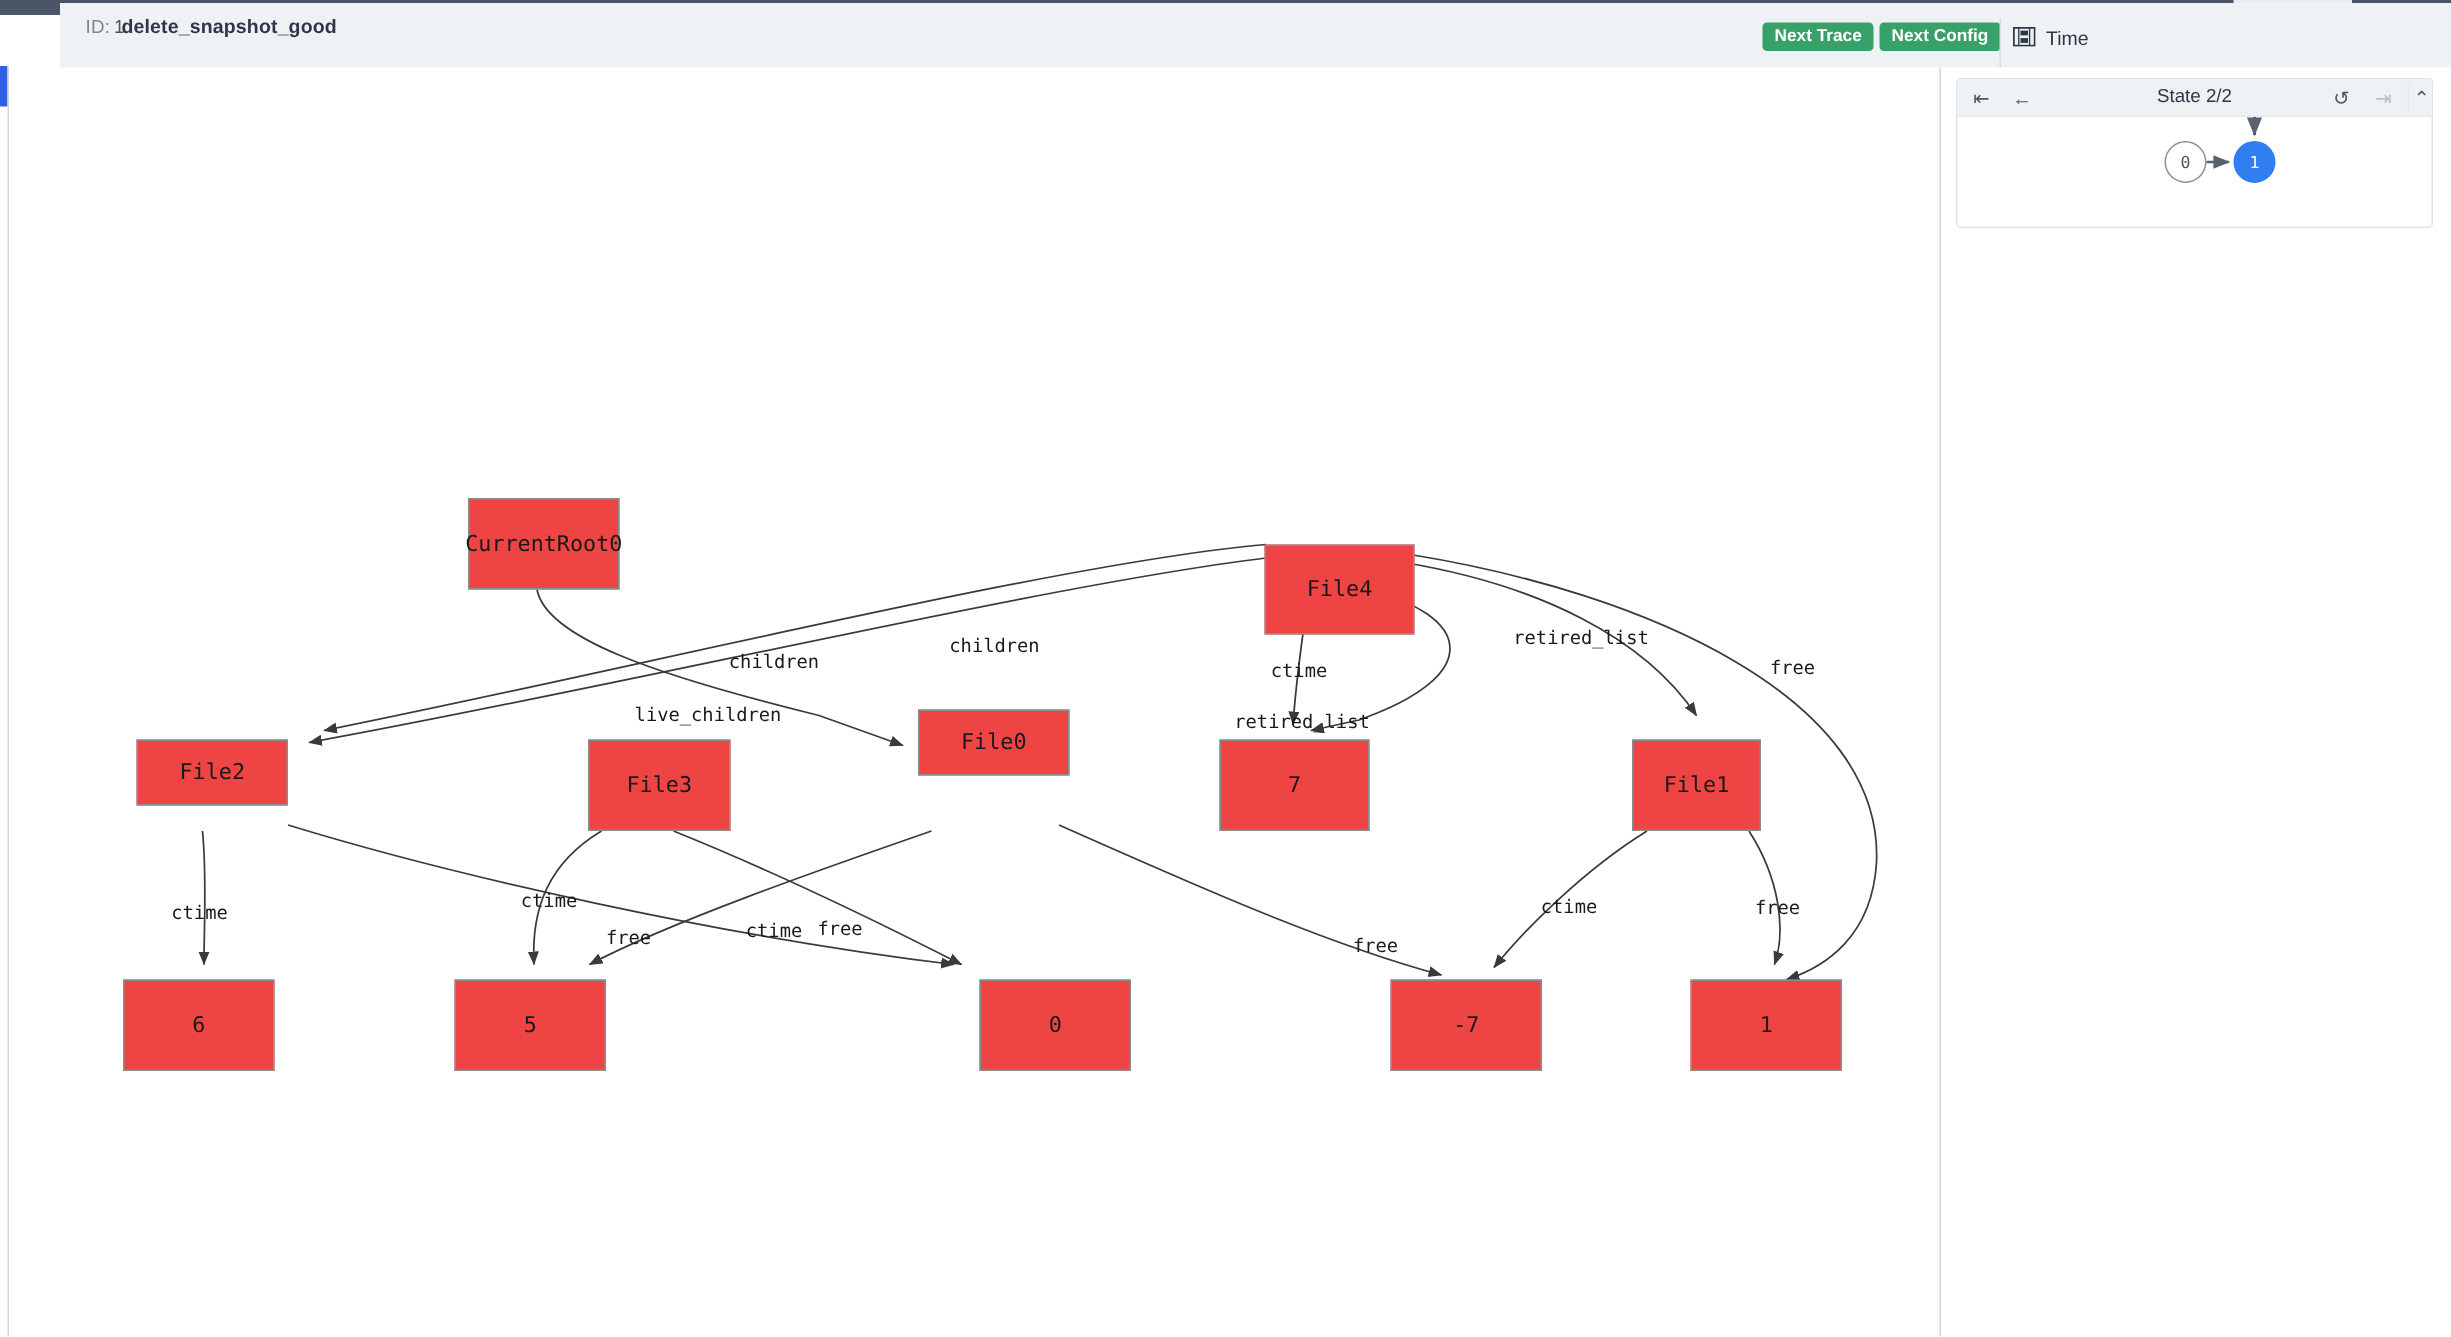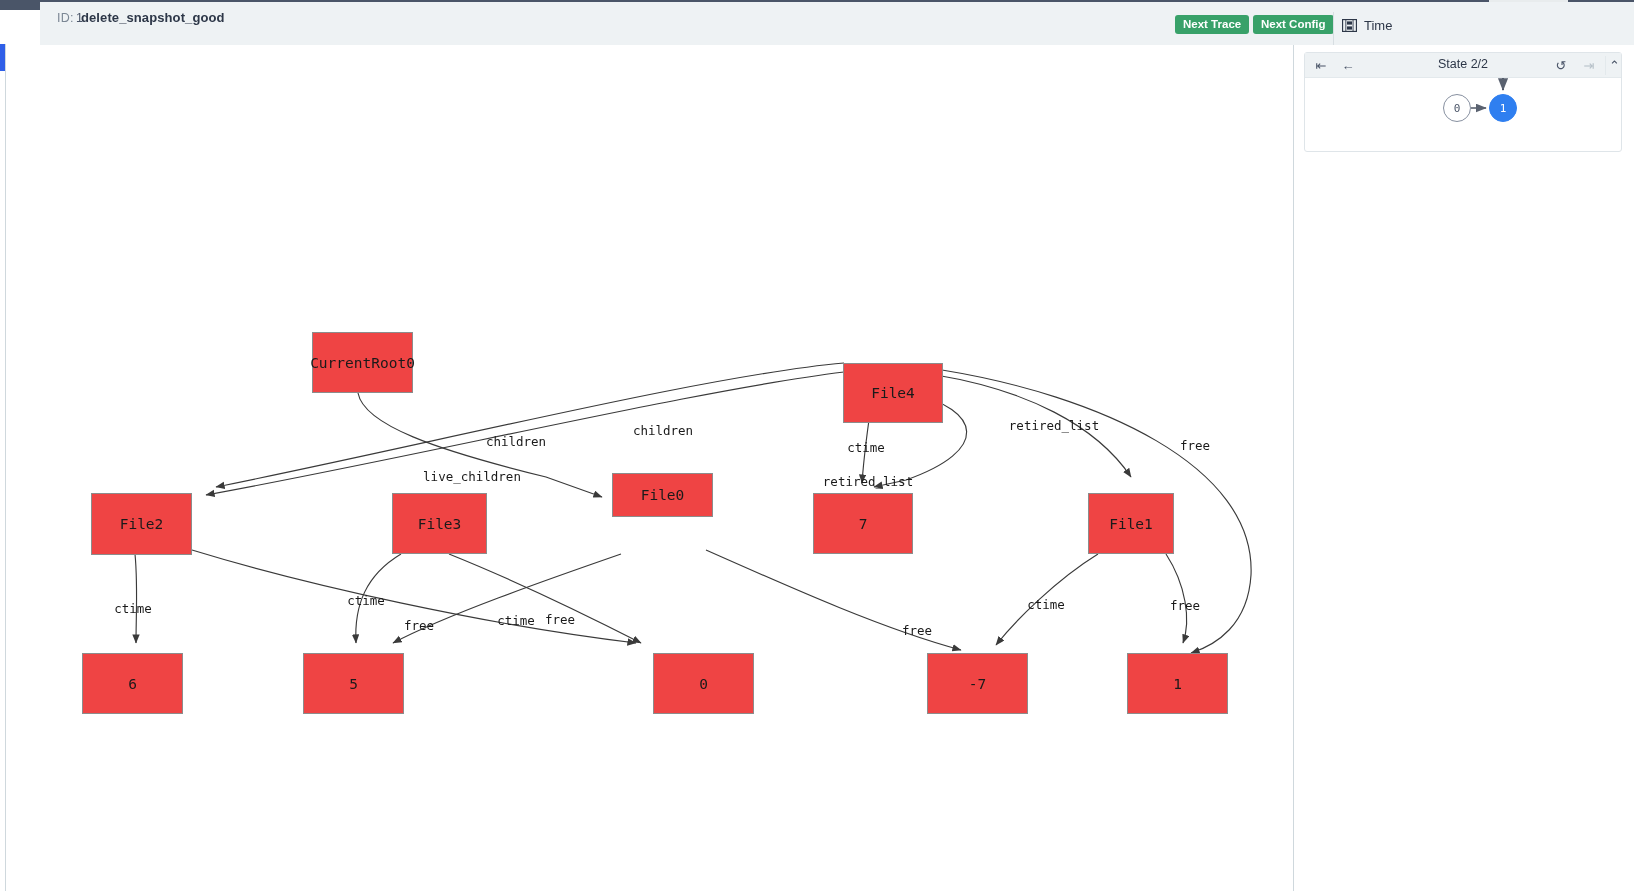--- a/index.html
+++ b/index.html
@@ -314,21 +314,21 @@
         <path d="M700,505 C790,545 880,585 955,605"></path>
 
         <path d="M1092,509 C1050,535 1010,575 990,600"></path>
 
         <path d="M1160,509 C1180,540 1185,575 1177,598"></path>
       </g>
     </svg>
     <div id="nodes-layer">
         <div class="gnode" style="left: 306px; top: 287px; width: 101px; height: 61px; border-color: rgb(140, 140, 140);">CurrentRoot0</div>
         <div class="gnode" style="left: 837px; top: 288px; width: 100px; height: 60px; border-color: rgb(140, 140, 140); margin-top: 30px;">File4</div>
-        <div class="gnode" style="left: 85px; top: 448px; width: 101px; height: 62px; border-color: rgb(140, 140, 140);">File2</div>
+        <div class="gnode" style="left: 85px; top: 448px; width: 101px; height: 44px; border-color: rgb(140, 140, 140);">File2</div>
         <div class="gnode" style="left: 386px; top: 448px; width: 95px; height: 61px; border-color: rgb(140, 140, 140);">File3</div>
         <div class="gnode" style="left: 606px; top: 428px; width: 101px; height: 44px; border-color: rgb(140, 140, 140);">File0</div>
         <div class="gnode" style="left: 807px; top: 448px; width: 100px; height: 61px; border-color: rgb(140, 140, 140);">7</div>
         <div class="gnode" style="left: 1082px; top: 448px; width: 86px; height: 61px; border-color: rgb(140, 140, 140);">File1</div>
         <div class="gnode" style="left: 76px; top: 608px; width: 101px; height: 61px; border-color: rgb(140, 140, 140);">6</div>
         <div class="gnode" style="left: 297px; top: 608px; width: 101px; height: 61px; border-color: rgb(140, 140, 140);">5</div>
         <div class="gnode" style="left: 647px; top: 608px; width: 101px; height: 61px; border-color: rgb(140, 140, 140);">0</div>
         <div class="gnode" style="left: 921px; top: 608px; width: 101px; height: 61px; border-color: rgb(140, 140, 140);">-7</div>
         <div class="gnode" style="left: 1121px; top: 608px; width: 101px; height: 61px; border-color: rgb(140, 140, 140);">1</div>
       </div>

